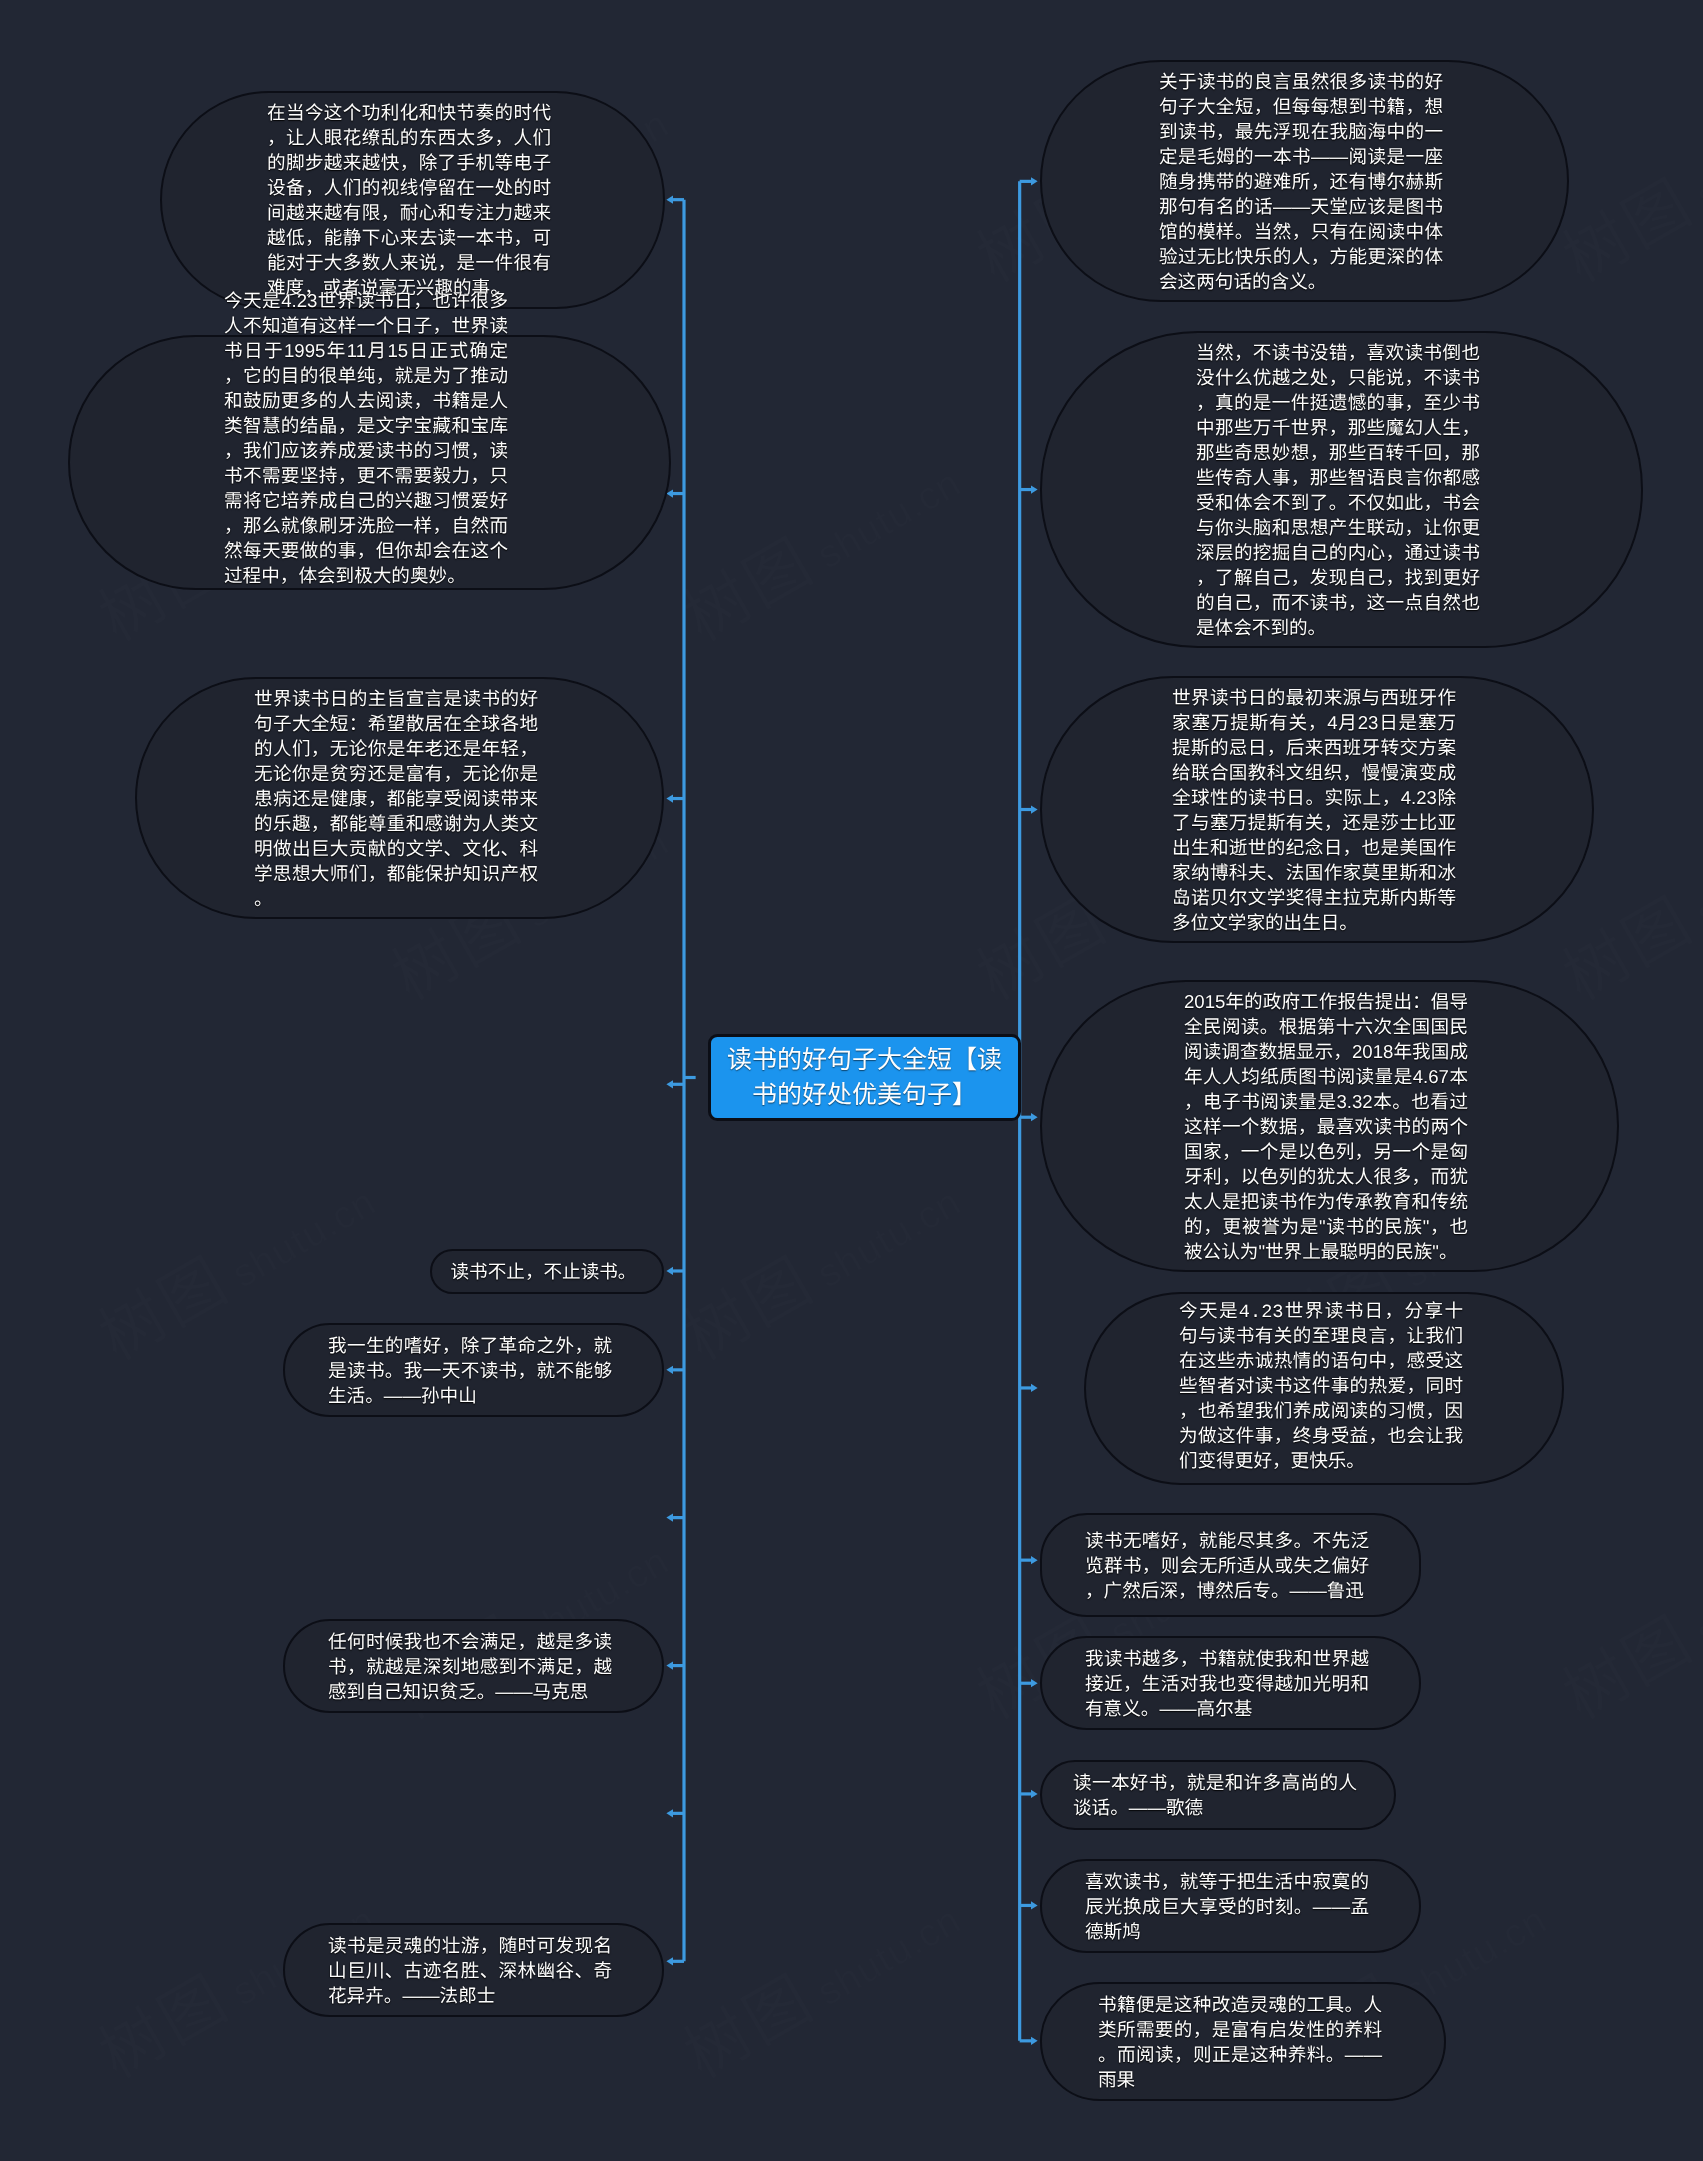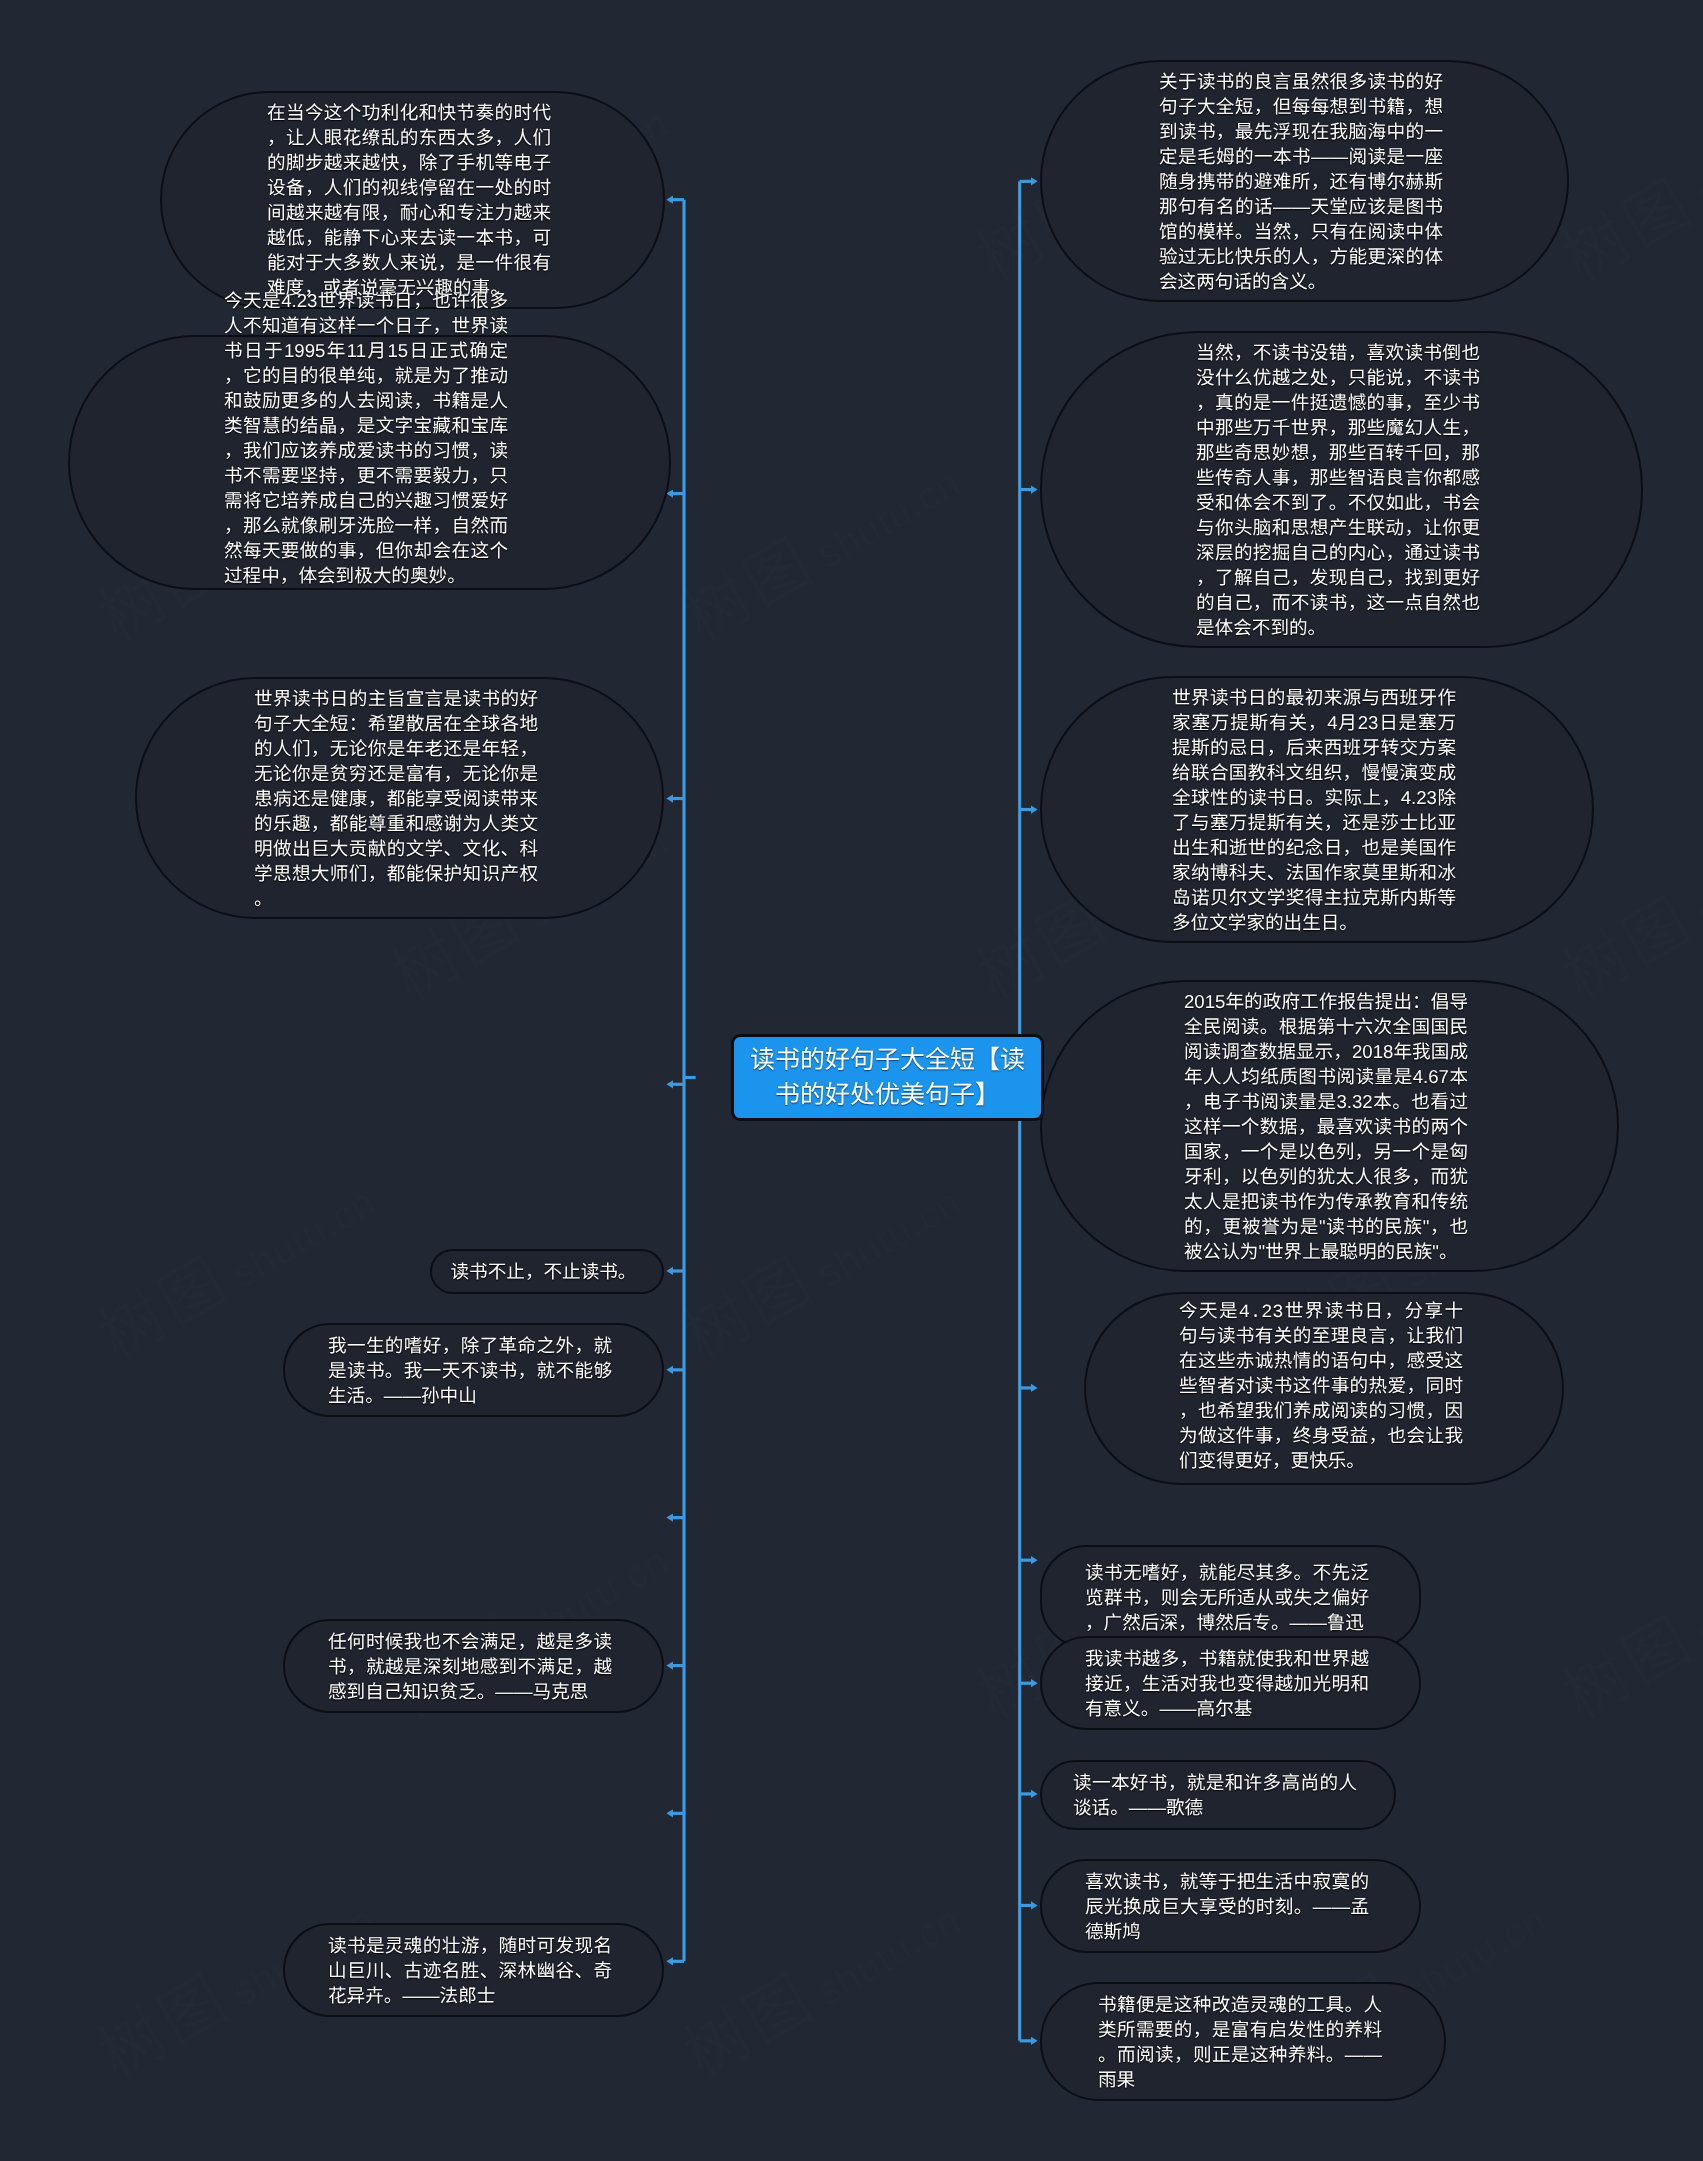--- a/index.html
+++ b/index.html
@@ -136,32 +136,32 @@
     </div>
 <div class="node" style="left:1040px;top:676px;width:554px;height:267px;border-radius:134px;padding:0 135px 0 130px;">
       <div class="tx" style="width:284px">世界读书日的最初来源与西班牙作家塞万提斯有关，4月23日是塞万提斯的忌日，后来西班牙转交方案给联合国教科文组织，慢慢演变成全球性的读书日。实际上，4.23除了与塞万提斯有关，还是莎士比亚出生和逝世的纪念日，也是美国作家纳博科夫、法国作家莫里斯和冰岛诺贝尔文学奖得主拉克斯内斯等多位文学家的出生日。</div>
     </div>
 <div class="node" style="left:1040px;top:972px;width:579px;height:292px;border-radius:146px;padding:0 147px 0 142px;margin-top:8px;">
       <div class="tx" style="width:284px">2015年的政府工作报告提出：倡导全民阅读。根据第十六次全国国民阅读调查数据显示，2018年我国成年人人均纸质图书阅读量是4.67本，电子书阅读量是3.32本。也看过这样一个数据，最喜欢读书的两个国家，一个是以色列，另一个是匈牙利，以色列的犹太人很多，而犹太人是把读书作为传承教育和传统的，更被誉为是"读书的民族"，也被公认为"世界上最聪明的民族"。</div>
     </div>
 <div class="node" style="left:1084px;top:1292px;width:480px;height:193px;border-radius:97px;padding:0 98px 3px 93px;font-family:Liberation Mono, monospace;">
       <div class="tx" style="width:284px">今天是4.23世界读书日，分享十句与读书有关的至理良言，让我们在这些赤诚热情的语句中，感受这些智者对读书这件事的热爱，同时，也希望我们养成阅读的习惯，因为做这件事，终身受益，也会让我们变得更好，更快乐。</div>
     </div>
-<div class="node" style="left:1040px;top:1513px;width:381px;height:104px;border-radius:47px;padding:0 49px 0 43px;margin-top:32px;">
+<div class="node" style="left:1040px;top:1513px;width:381px;height:104px;border-radius:47px;padding:0 49px 0 43px;">
       <div class="tx" style="width:284px">读书无嗜好，就能尽其多。不先泛览群书，则会无所适从或失之偏好，广然后深，博然后专。——鲁迅</div>
     </div>
 <div class="node" style="left:1040px;top:1636px;width:381px;height:94px;border-radius:47px;padding:0 49px 0 43px;">
       <div class="tx" style="width:284px">我读书越多，书籍就使我和世界越接近，生活对我也变得越加光明和有意义。——高尔基</div>
     </div>
 <div class="node" style="left:1040px;top:1859px;width:381px;height:94px;border-radius:47px;padding:0 49px 0 43px;">
       <div class="tx" style="width:284px">喜欢读书，就等于把生活中寂寞的辰光换成巨大享受的时刻。——孟德斯鸠</div>
     </div>
 <div class="node" style="left:1040px;top:1760px;width:356px;height:70px;border-radius:35px;padding:0 36px 0 31px;">
       <div class="tx" style="width:284px">读一本好书，就是和许多高尚的人谈话。——歌德</div>
     </div>
 <div class="node" style="left:1040px;top:1982px;width:406px;height:119px;border-radius:60px;padding:0 61px 0 56px;">
       <div class="tx" style="width:284px">书籍便是这种改造灵魂的工具。人类所需要的，是富有启发性的养料。而阅读，则正是这种养料。——雨果</div>
     </div>
-<div id="root" style="left:731px;top:1034px;width:313px;height:87px;">
+<div id="root" style="left:708px;top:1034px;width:313px;height:87px;">
   <div class="tx">读书的好句子大全短【读书的好处优美句子】</div>
 </div>
 </div>
 
 
 </body></html>

